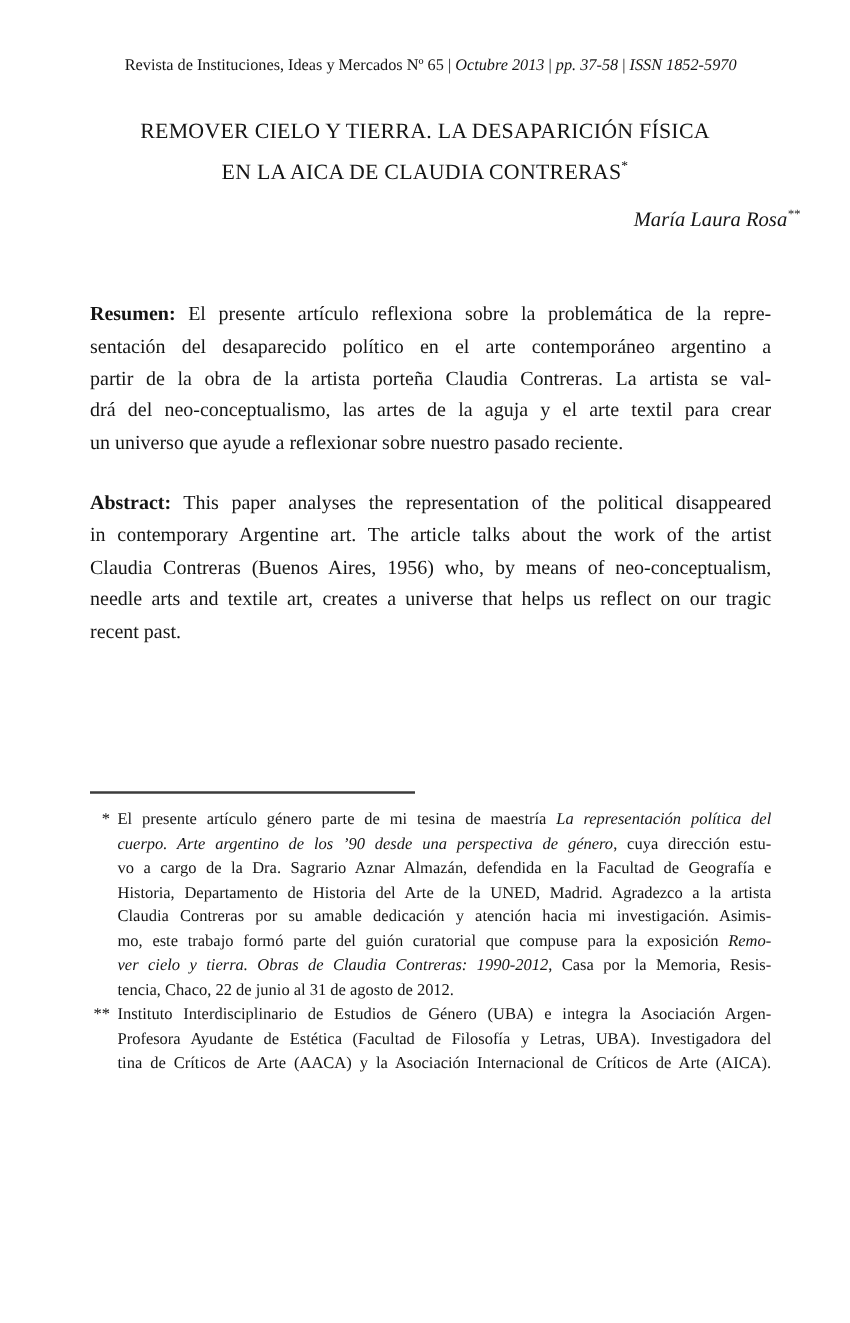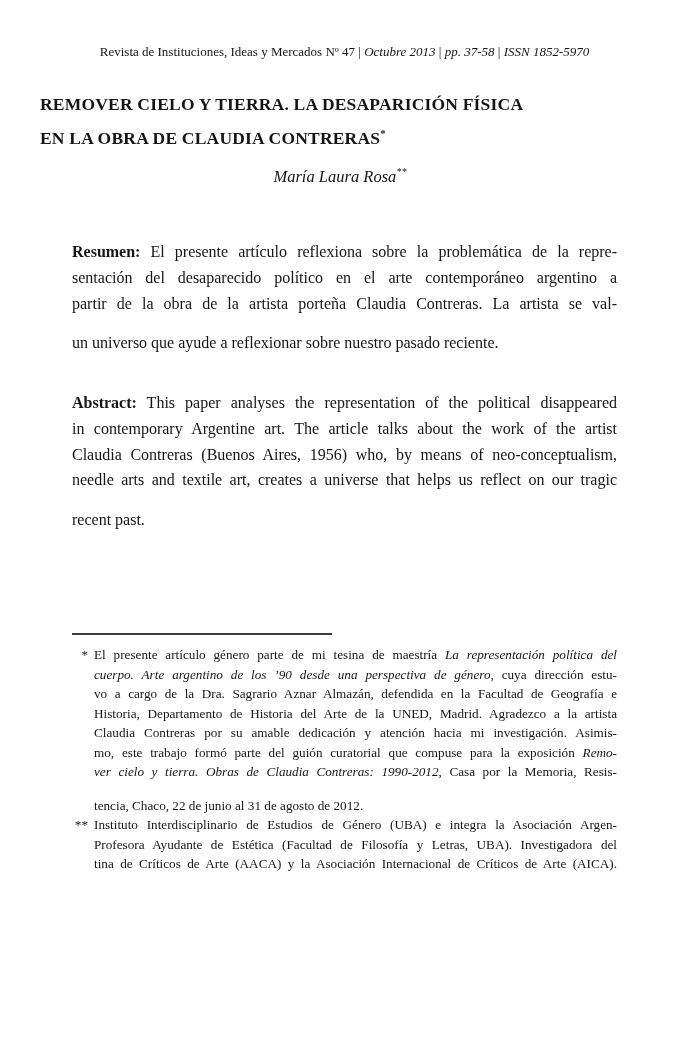--- a/index.html
+++ b/index.html
@@ -12,67 +12,68 @@
     font-family:"Liberation Serif","DejaVu Serif",serif;
     overflow:hidden;
   }
   .journal-header{
     position:absolute;top:44px;left:72px;width:545px;
     text-align:center;font-size:13px;line-height:16px;
     white-space:nowrap;
   }
   .title{
     position:absolute;top:90px;left:40px;width:600px;margin:0;
-    text-align:left;font-weight:bold;font-size:17.5px;line-height:29px;
+    text-align:center;font-weight:normal;font-size:17.5px;line-height:29px;
     letter-spacing:0.2px;
   }
   .author{
     position:absolute;top:166px;left:40px;width:600px;
-    text-align:center;font-size:16.5px;
+    text-align:right;font-size:16.5px;
   }
   .para{
     position:absolute;left:72px;width:545px;
     font-size:16px;line-height:25.8px;
   }
   .resumen{top:239px;}
   .abstract{top:390px;}
   .tline{text-align:justify;text-align-last:justify;}
-  .tline.last{text-align-last:left;margin-top:14px;}
+  .tline.last{text-align-last:left;}
   .b{font-weight:bold;margin-top:40px;}
   .i{font-style:italic;}
   .sup{vertical-align:super;font-size:0.62em;}
   .footnote-rule{
     position:absolute;top:633px;left:72px;width:260px;height:2px;
     background:#3c3c3c;
   }
   .footnotes{
     position:absolute;top:645px;left:72px;width:545px;
     font-size:13.2px;line-height:19.5px;
   }
   .footnote{position:relative;padding-left:22px;}
   .fn-marker{position:absolute;left:-6px;top:0;width:22px;text-align:right;}
 </style>
 </head>
 <body>
 
 <div class="page">
 
-  <div class="journal-header"><span>Revista de Instituciones, Ideas y Mercados Nº 47</span><span> | </span><span class="i">Octubre 2013</span><span> | </span><span class="i">pp. 37-58</span><span> | </span><span class="i">ISSN 1852-5970</span></div>
+  <div class="journal-header"><span>Revista de Instituciones, Ideas y Mercados Nº 65</span><span> | </span><span class="i">Octubre 2013</span><span> | </span><span class="i">pp. 37-58</span><span> | </span><span class="i">ISSN 1852-5970</span></div>
 
   <h1 class="title">
     <div class="title-line"><span>REMOVER CIELO Y TIERRA. LA DESAPARICIÓN FÍSICA</span></div>
-    <div class="title-line"><span>EN LA OBRA DE CLAUDIA CONTRERAS</span><span class="sup">*</span></div>
+    <div class="title-line"><span>EN LA AICA DE CLAUDIA CONTRERAS</span><span class="sup">*</span></div>
   </h1>
 
   <div class="author"><span class="i">María Laura Rosa</span><span class="i sup">**</span></div>
 
   <div class="para resumen">
       <div class="tline"><span class="b">Resumen:</span><span> El presente artículo reflexiona sobre la problemática de la repre-</span></div>
       <div class="tline"><span>sentación del desaparecido político en el arte contemporáneo argentino a</span></div>
       <div class="tline"><span>partir de la obra de la artista porteña Claudia Contreras. La artista se val-</span></div>
+      <div class="tline"><span>drá del neo-conceptualismo, las artes de la aguja y el arte textil para crear</span></div>
       <div class="tline last"><span>un universo que ayude a reflexionar sobre nuestro pasado reciente.</span></div>
     </div>
 
   <div class="para abstract">
       <div class="tline"><span class="b">Abstract:</span><span> This paper analyses the representation of the political disappeared</span></div>
       <div class="tline"><span>in contemporary Argentine art. The article talks about the work of the artist</span></div>
       <div class="tline"><span>Claudia Contreras (Buenos Aires, 1956) who, by means of neo-conceptualism,</span></div>
       <div class="tline"><span>needle arts and textile art, creates a universe that helps us reflect on our tragic</span></div>
       <div class="tline last"><span>recent past.</span></div>
     </div>

